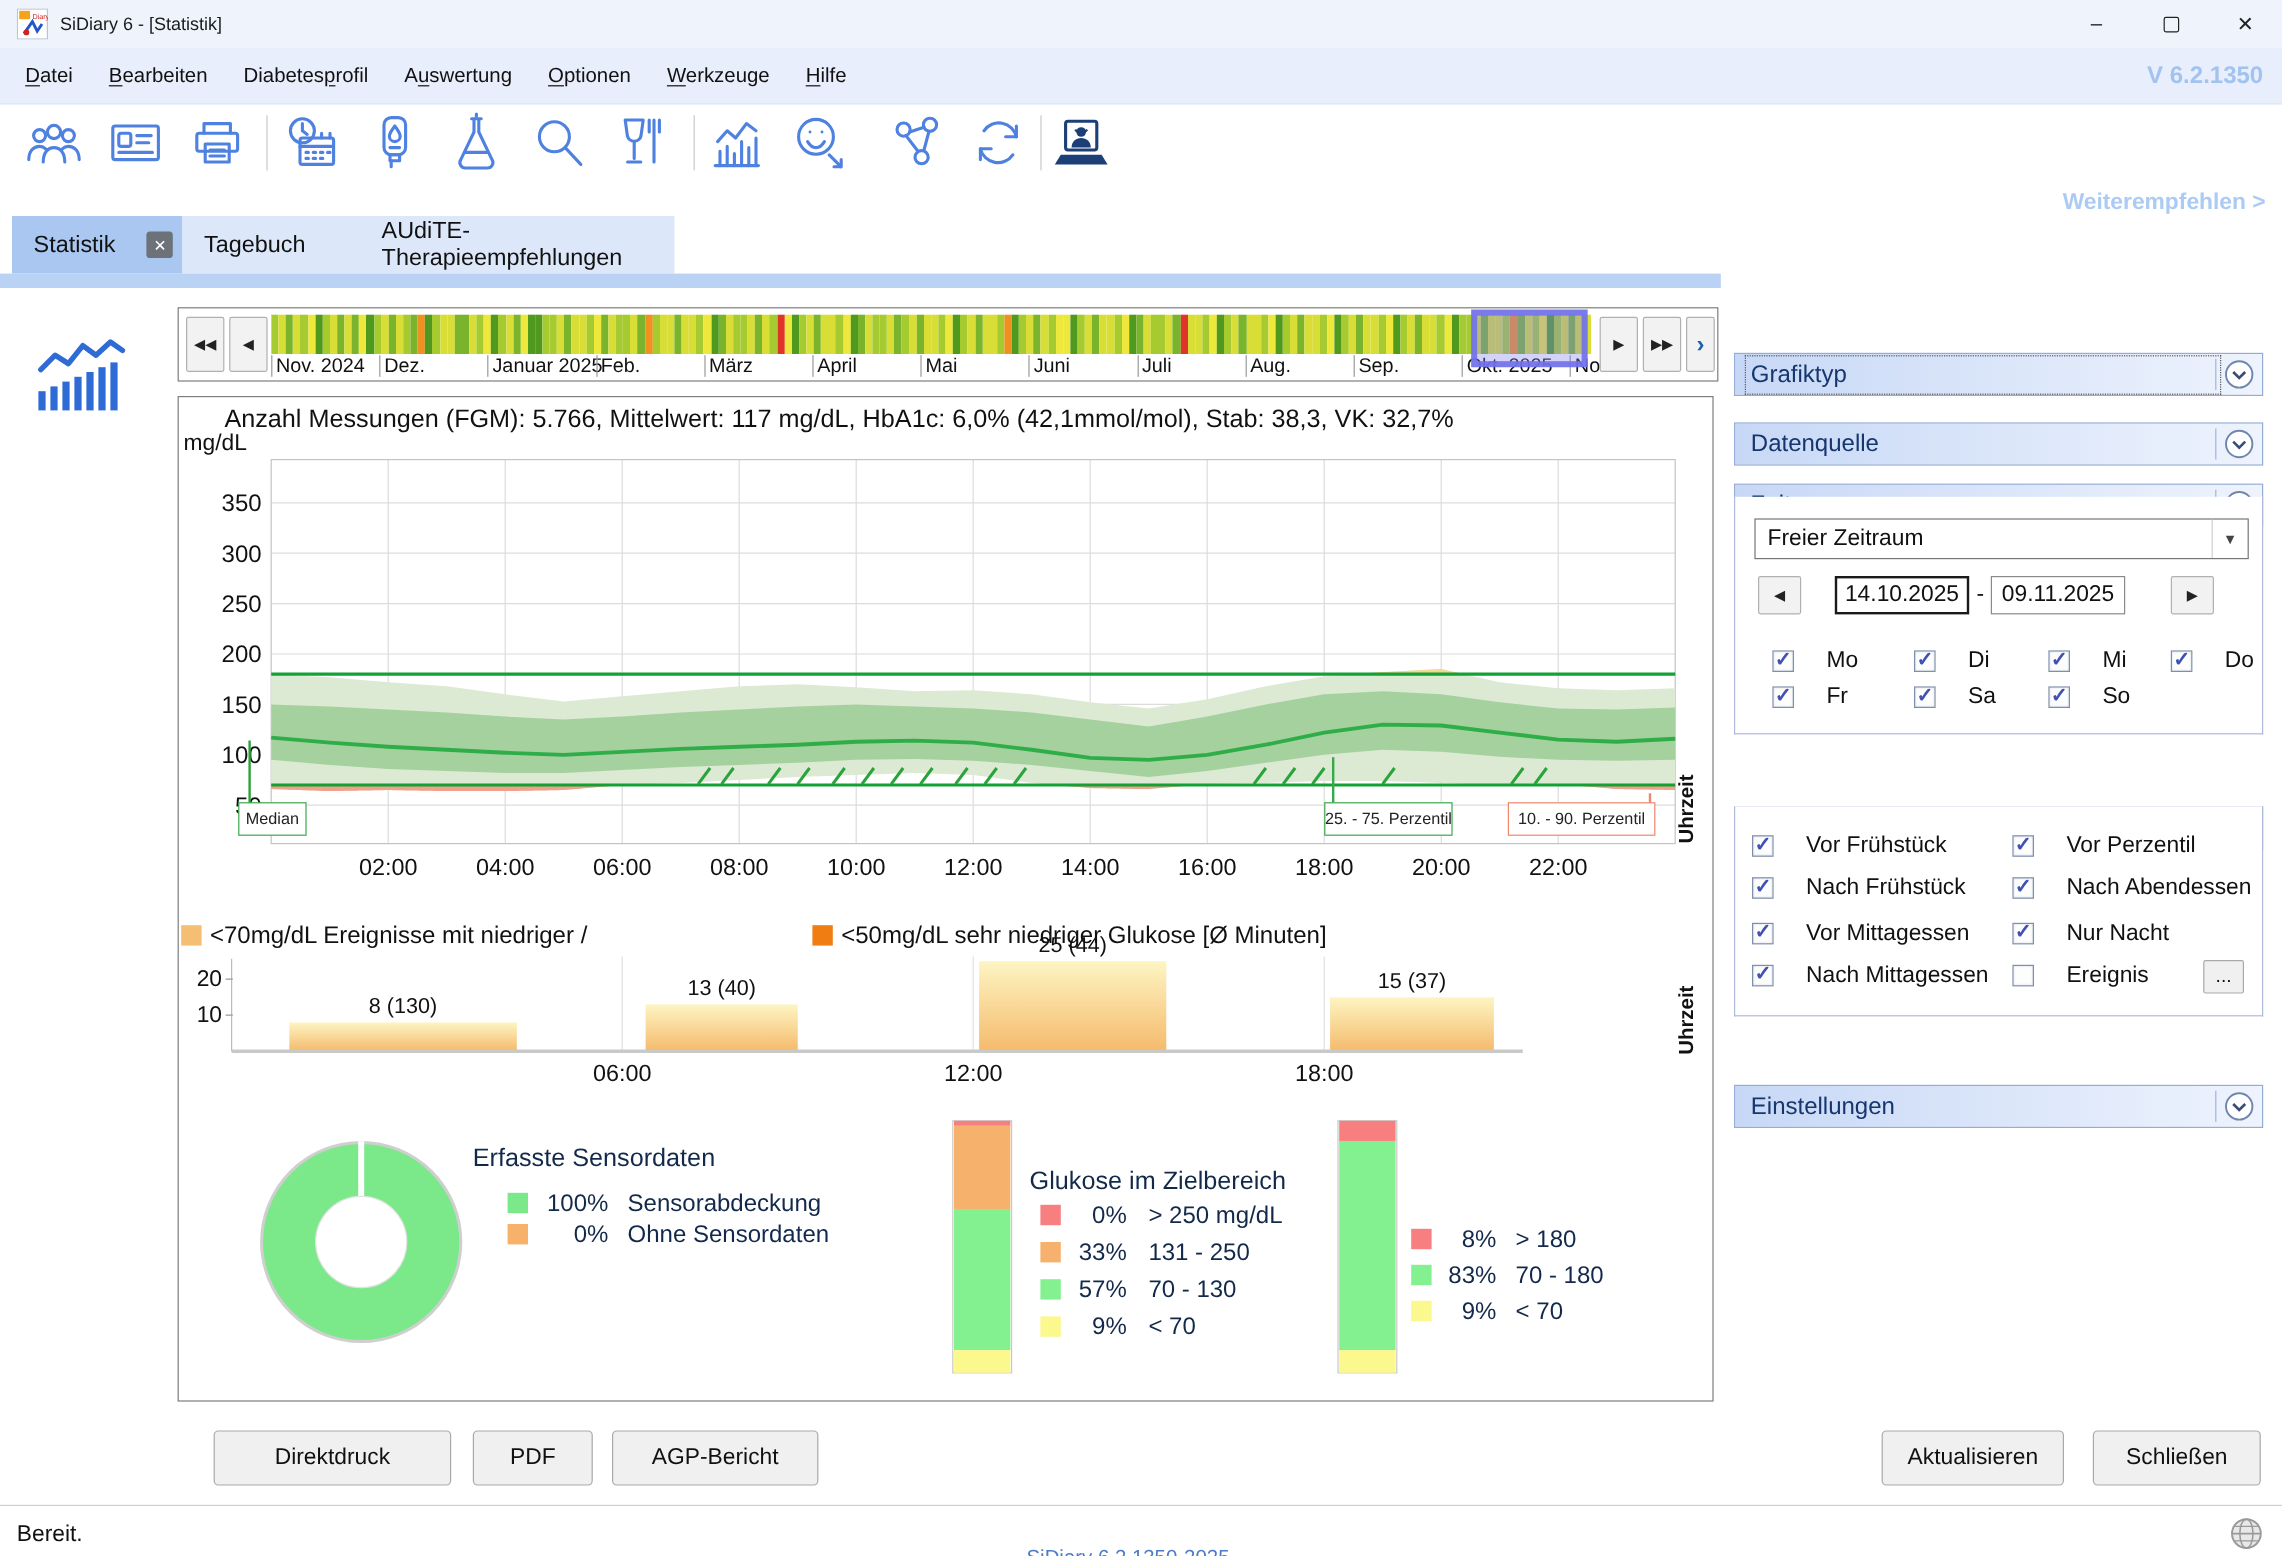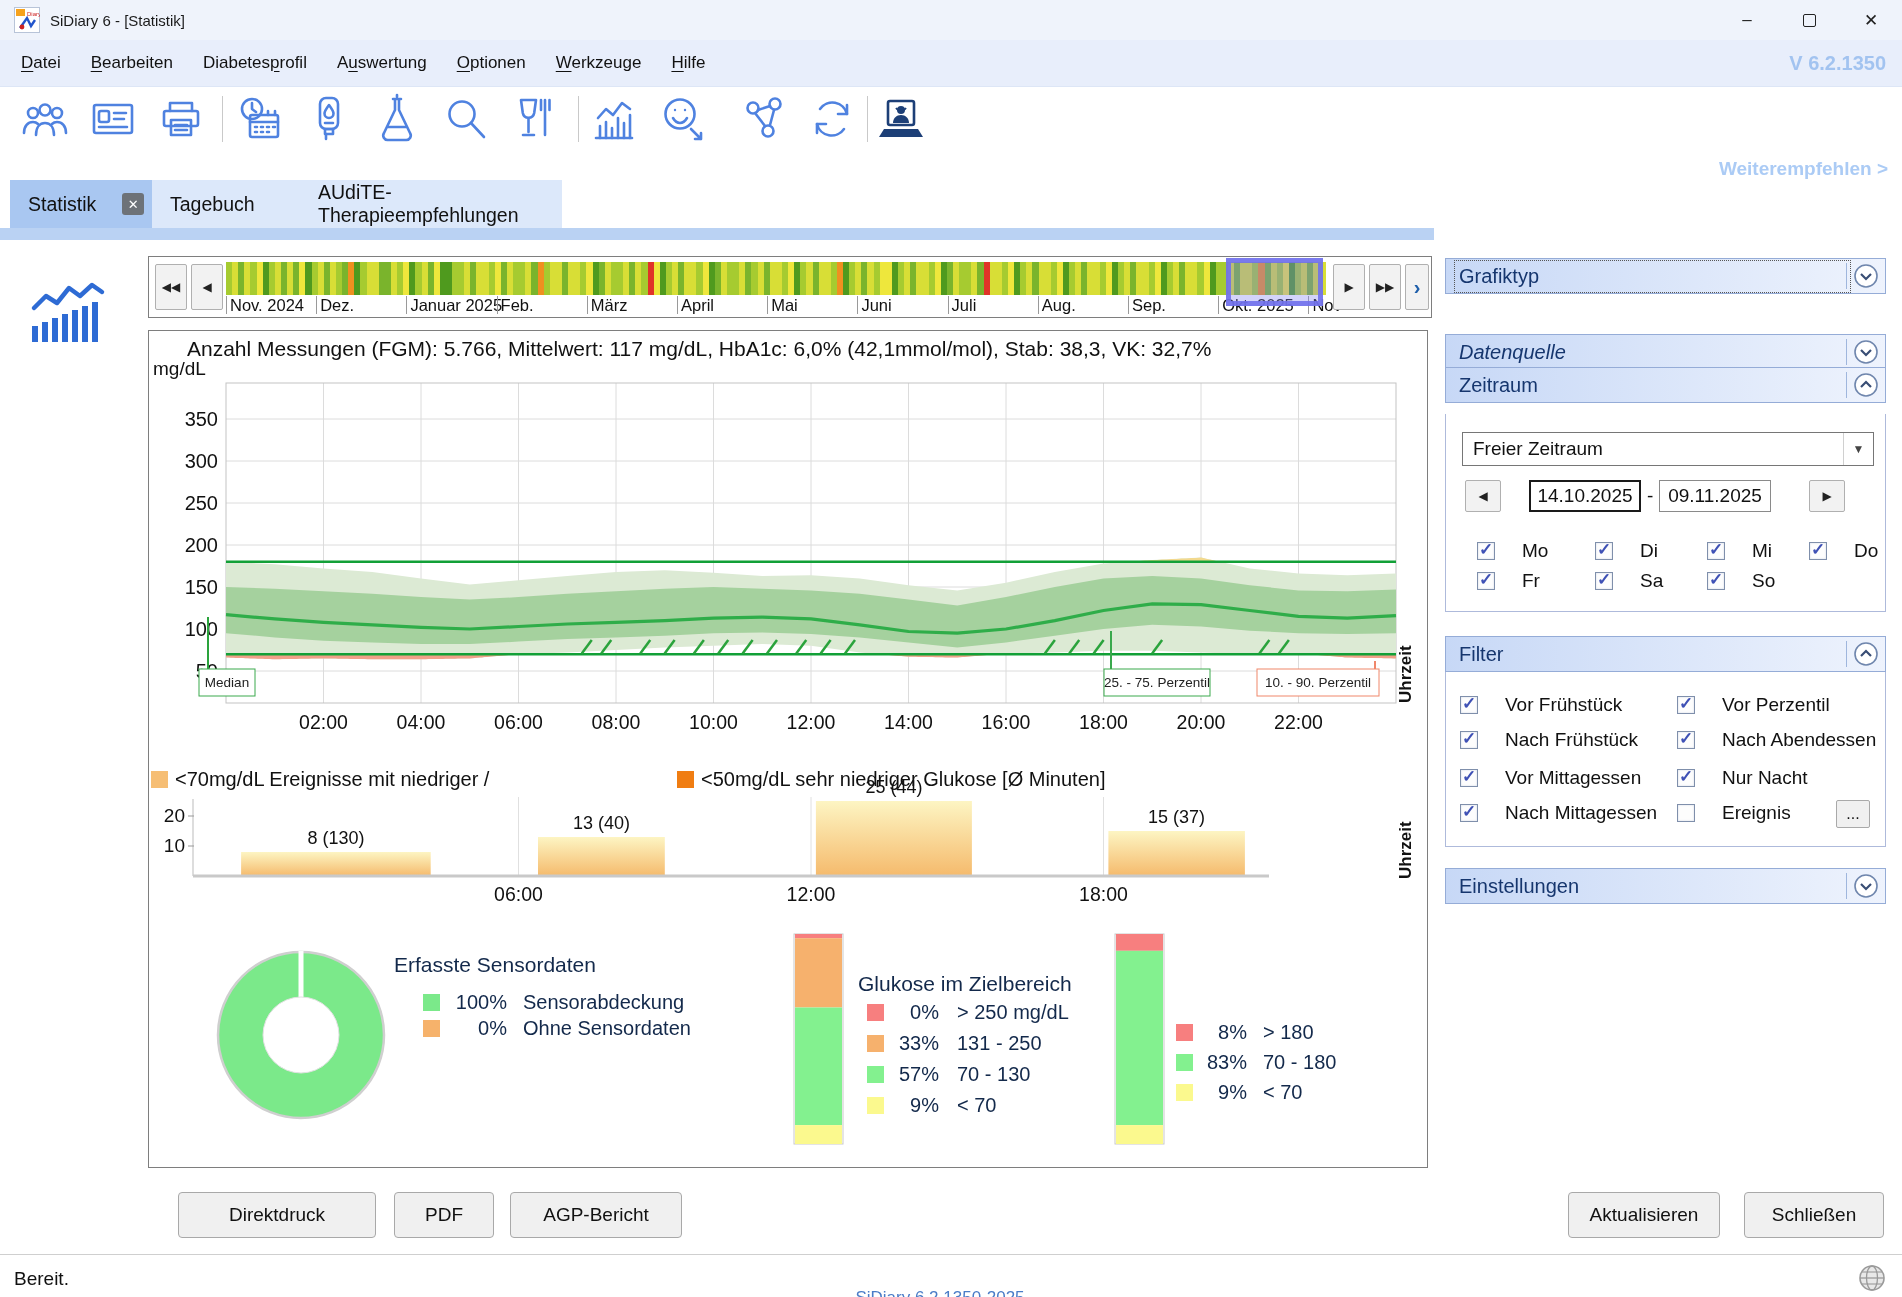--- a/index.html
+++ b/index.html
@@ -46,21 +46,21 @@
   .tlsel{position:absolute;border:5px solid rgba(112,112,235,0.9);background:rgba(130,130,240,0.35);}
   
   .leftlogo{position:absolute;left:30px;top:282px;width:76px;height:62px;}
   
   .chartbox{position:absolute;left:148px;top:330px;width:1280px;height:838px;background:#fff;
             border:1px solid #7e7e7e;}
   .chartbox svg{display:block;}
   
   .panel-header{position:absolute;left:1445px;width:441px;height:36px;
       background:linear-gradient(90deg,#c7d8f6,#eef3fd);border:1px solid #95acd7;
-      display:flex;align-items:center;padding:0 6px 0 13px;}
+      display:flex;align-items:center;padding:0 6px 0 13px;margin-top:36px;}
   .panel-header .ph-title{flex:1;font-size:20px;color:#16366e;}
   .panel-header.focused .ph-title{outline:1px dotted #555;outline-offset:4px;}
   .ph-sep{width:1px;height:26px;background:#9fb6dd;margin-right:6px;}
   .ph-chev{width:26px;height:26px;}
   .panel-body{position:absolute;left:1445px;width:441px;background:#fff;
       border:1px solid #aebadb;border-top:none;}
   .dd{position:absolute;background:#fff;border:1px solid #767676;display:flex;align-items:center;
       font-size:19px;padding-left:10px;color:#111;}
   .dd .arrow{margin-left:auto;width:30px;height:100%;display:flex;align-items:center;
       justify-content:center;color:#444;font-size:12px;border-left:1px solid #d0d0d0;}
@@ -602,21 +602,21 @@
     </div>
 
   <div class="panel-header focused" style="top:258px;">
     <span class="ph-title">Grafiktyp</span>
     <span class="ph-sep"></span>
     <svg class="ph-chev" viewBox="0 0 26 26">
         <circle cx="13" cy="13" r="11" fill="#fff" stroke="#6f86ad" stroke-width="1.6"></circle>
         <path d="M8 11 L13 16 L18 11" stroke="#394e75" stroke-width="2.2" fill="none"></path>
       </svg>
   </div>
-  <div class="panel-header" style="top:334px;font-style:italic;">
+  <div class="panel-header" style="top:316px;">
     <span class="ph-title">Datenquelle</span>
     <span class="ph-sep"></span>
     <svg class="ph-chev" viewBox="0 0 26 26">
         <circle cx="13" cy="13" r="11" fill="#fff" stroke="#6f86ad" stroke-width="1.6"></circle>
         <path d="M8 11 L13 16 L18 11" stroke="#394e75" stroke-width="2.2" fill="none"></path>
       </svg>
   </div>
 
   <div class="panel-header" style="top:367px;">
     <span class="ph-title">Zeitraum</span>

